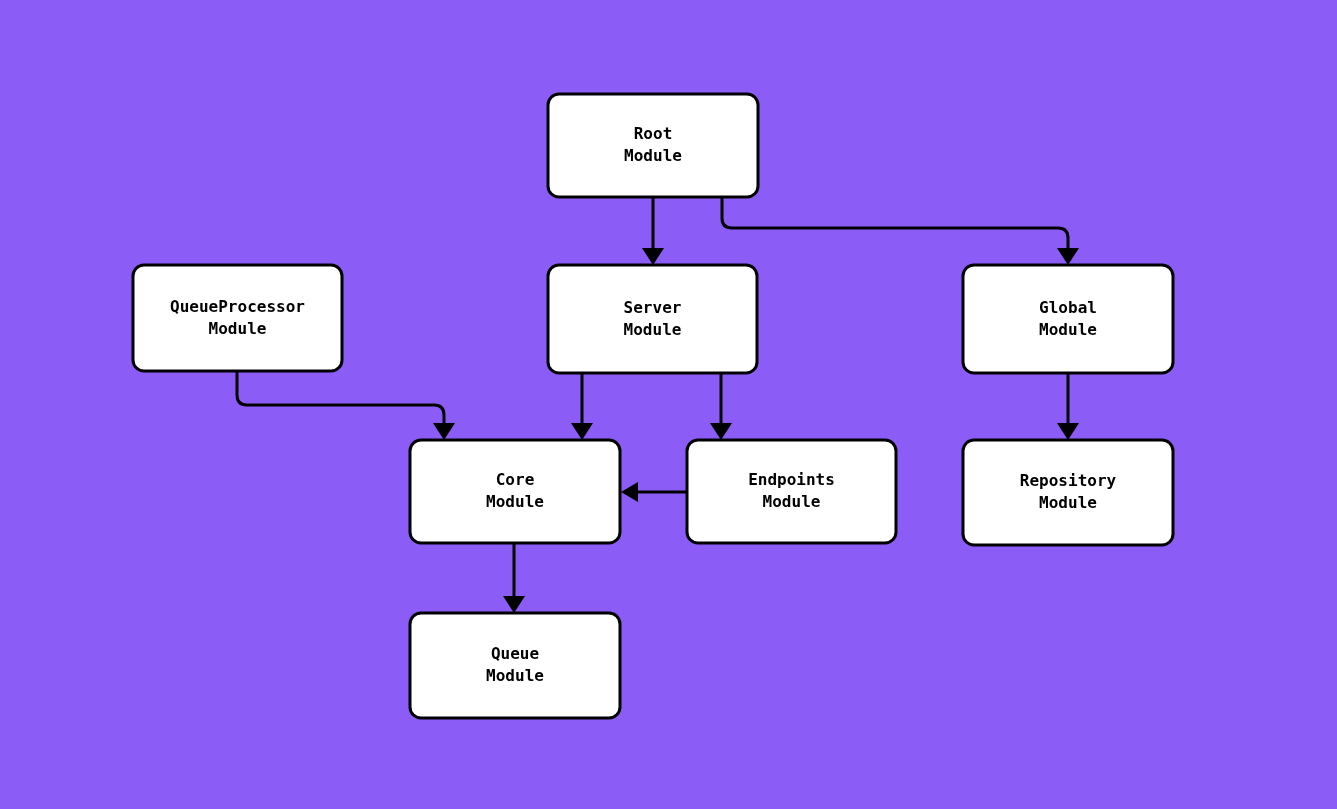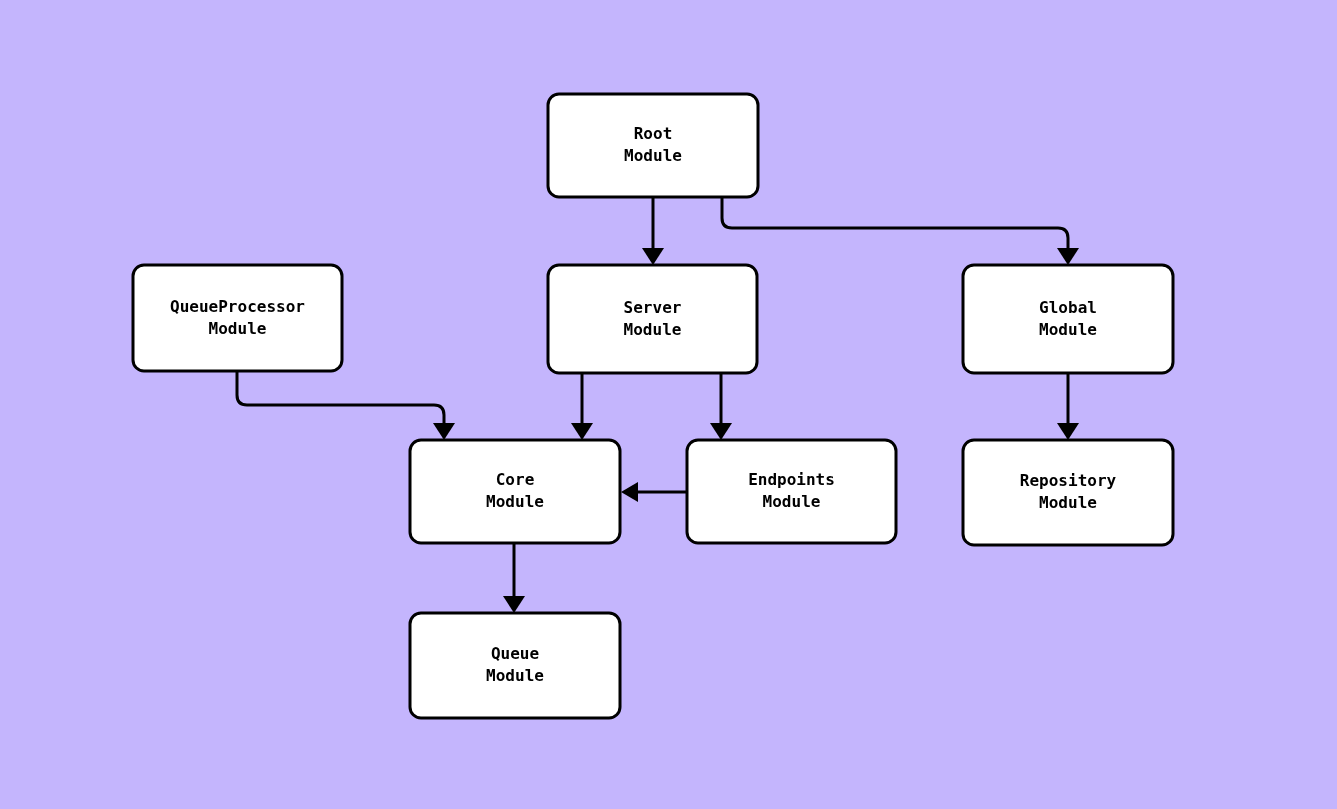--- a/index.html
+++ b/index.html
@@ -10,21 +10,21 @@
   body {
     width: 1337px;
     height: 809px;
     font-family: "DejaVu Sans Mono", "Liberation Mono", monospace;
     overflow: hidden;
   }
   #diagram-canvas {
     position: relative;
     width: 1337px;
     height: 809px;
-    background: #c4b5fd;
+    background: #8b5cf6;
   }
   #diagram-svg {
     position: absolute;
     top: 0;
     left: 0;
     width: 1337px;
     height: 809px;
     display: block;
   }
   .node-box {

